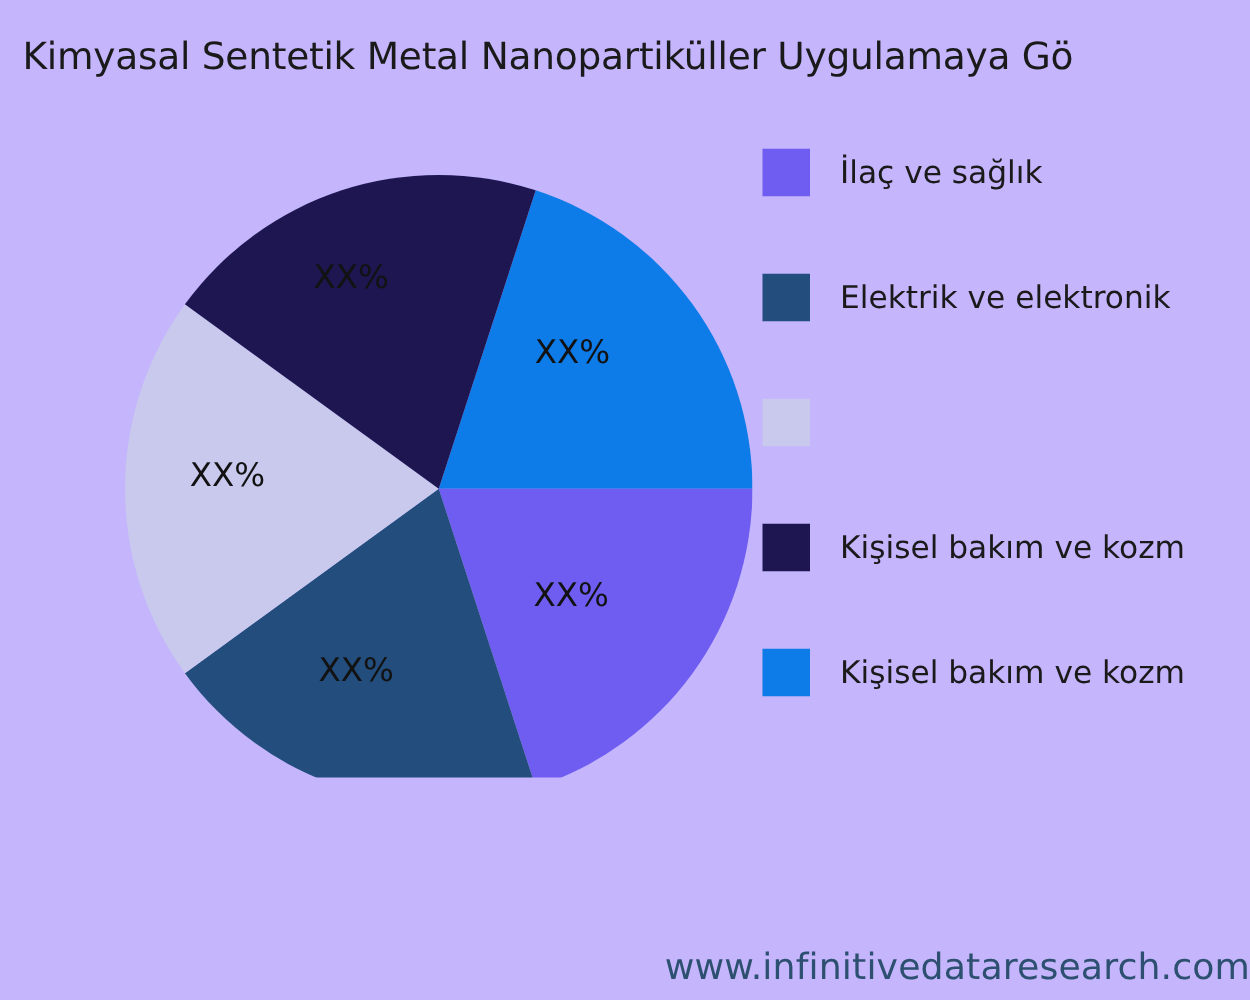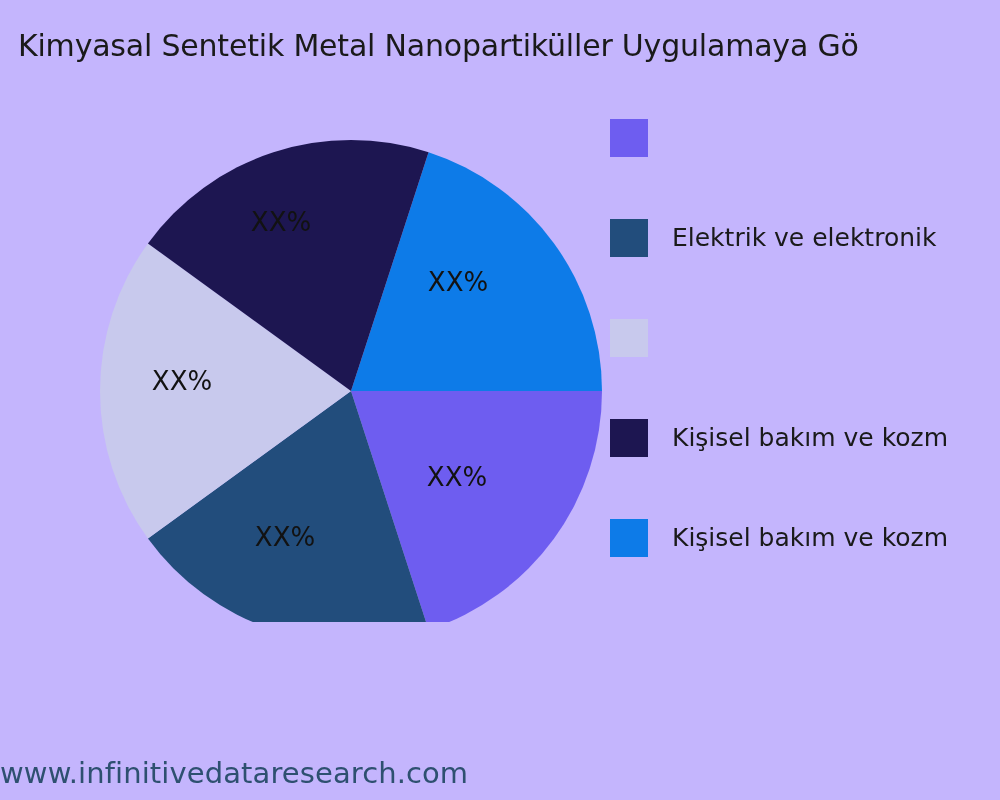--- a/index.html
+++ b/index.html
@@ -84,21 +84,21 @@
     font-size: 25px;
     color: #1a1a1a;
   }
 
   
   #footer-url {
     position: absolute;
     left: 0;
     top: 756px;
     width: 1000px;
-    text-align: left;
+    text-align: right;
     font-size: 29px;
     color: #2e5070;
     letter-spacing: 0.1px;
   }
 </style>
 </head>
 <body>
 
 <div id="page">
 
@@ -119,20 +119,21 @@
           <text class="slice-label" x="185" y="418" fill="#121212">XX%</text>
           <text class="slice-label" x="82" y="262" fill="#121212">XX%</text>
           <text class="slice-label" x="181" y="103" fill="#121212">XX%</text>
         </g>
     </svg>
   </div>
 
   <div id="legend">
       <div class="legend-row">
         <span class="legend-swatch" style="background: rgb(110, 93, 240);"></span>
+        <span class="legend-label">İlaç ve sağlık</span>
       </div>
       <div class="legend-row">
         <span class="legend-swatch" style="background: rgb(34, 77, 124);"></span>
         <span class="legend-label">Elektrik ve elektronik</span>
       </div>
       <div class="legend-row">
         <span class="legend-swatch" style="background: rgb(200, 201, 237);"></span>
       </div>
       <div class="legend-row">
         <span class="legend-swatch" style="background: rgb(29, 22, 81);"></span>

